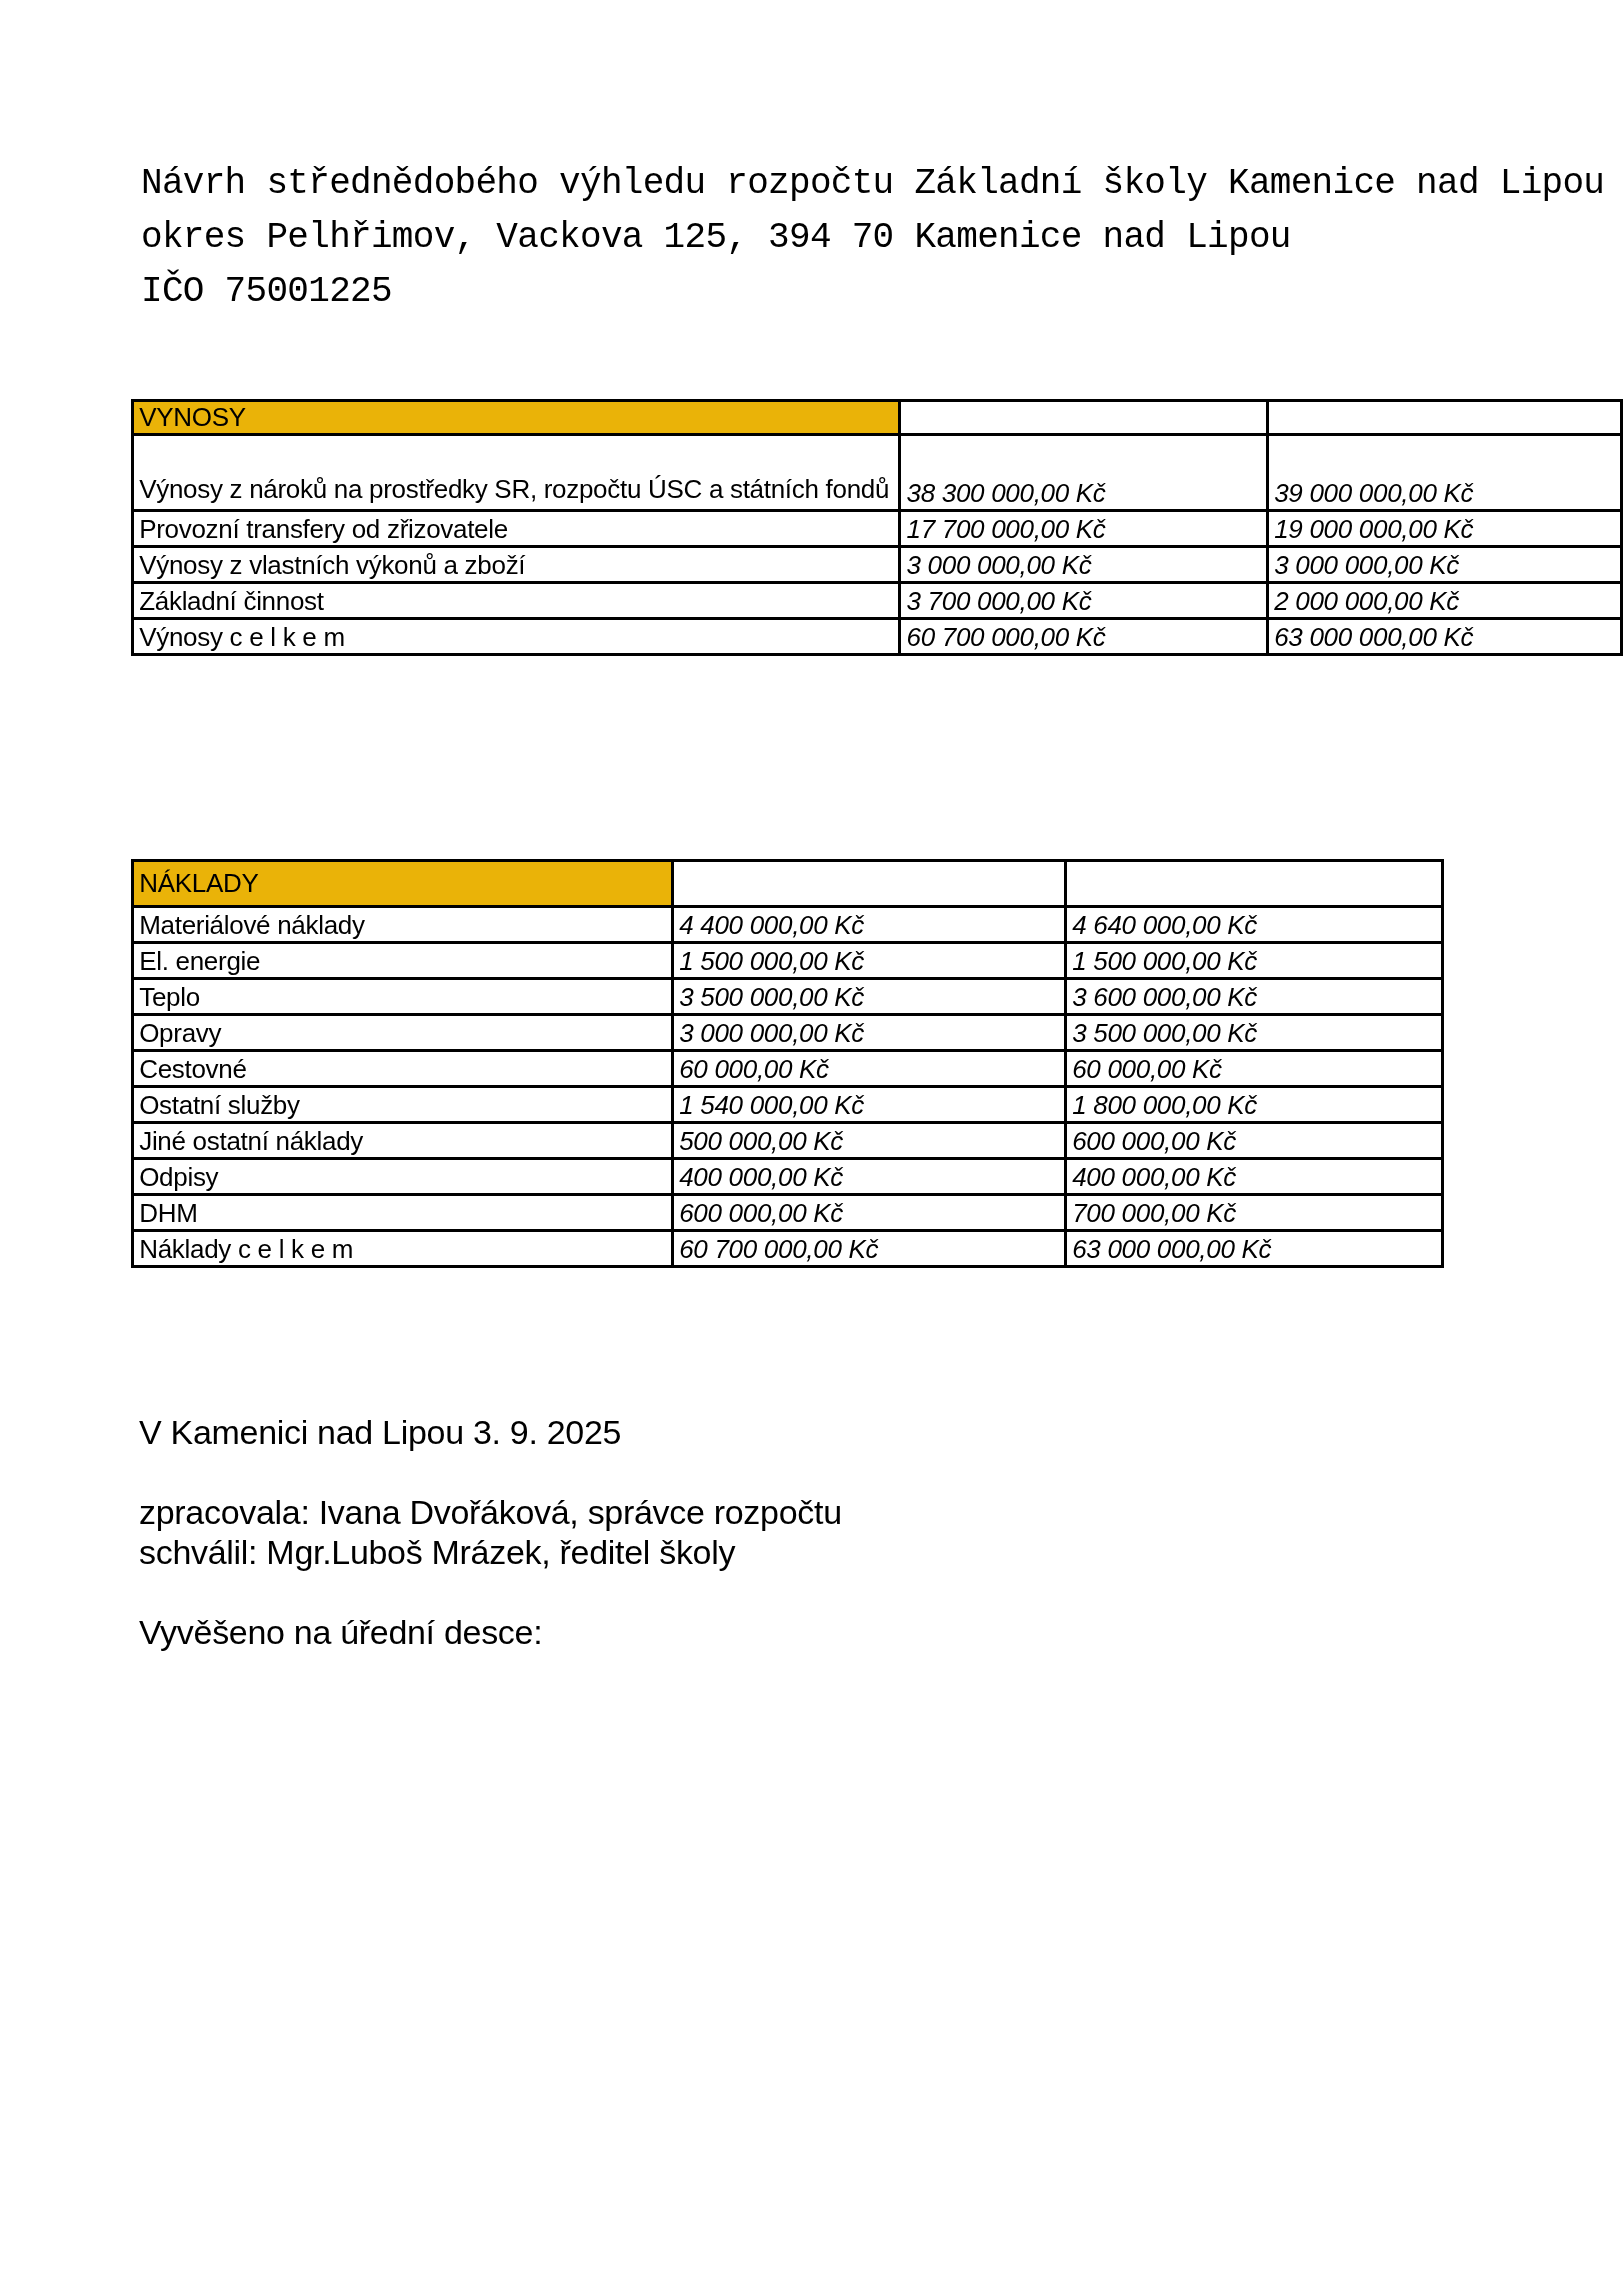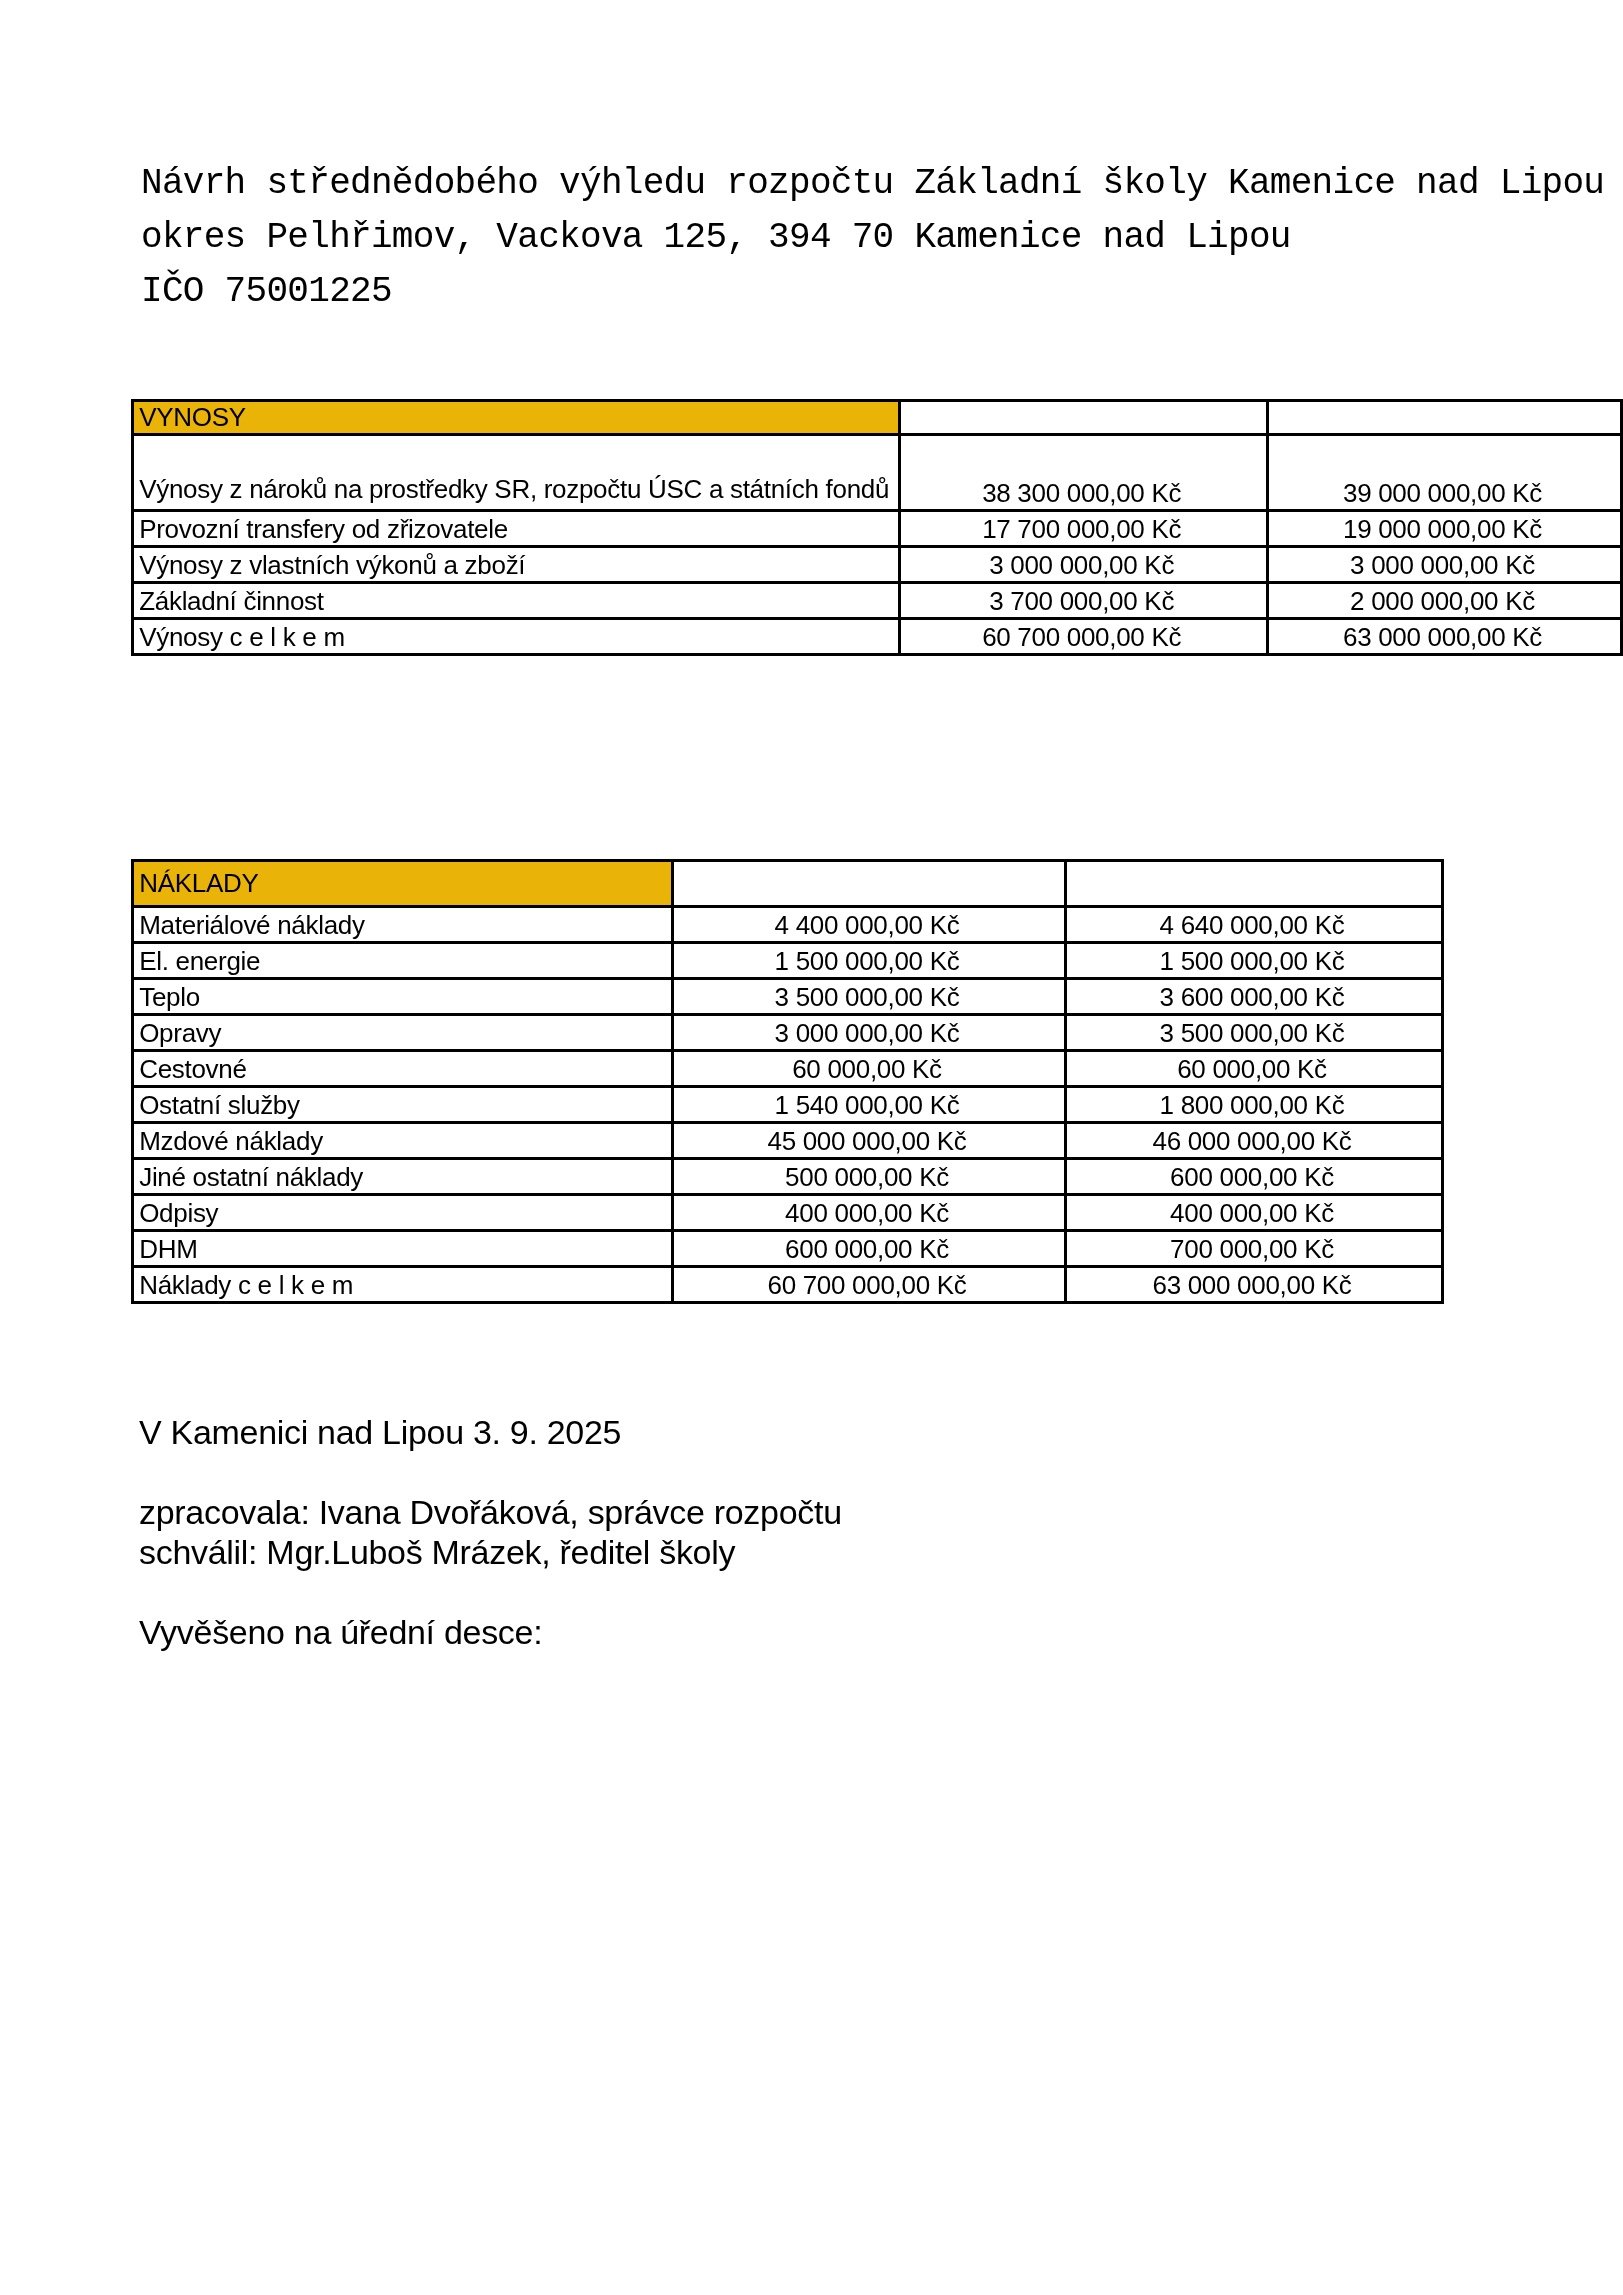--- a/index.html
+++ b/index.html
@@ -9,21 +9,21 @@
            font-family:Liberation Mono, monospace; letter-spacing:-0.7px; }
   .title div { white-space:nowrap; }
 
   table.budget { position:absolute; border-collapse:collapse; table-layout:fixed; }
   table.budget td { border:3.3px solid #000; padding:0 9.2px 0 5.2px; font-size:26px;
                     font-family:"Liberation Sans", sans-serif; letter-spacing:-0.3px;
                     white-space:nowrap; overflow:hidden; }
   .col-label { width:540px; }
   .col-y1 { width:393px; }
   .col-y2 { width:377px; }
-  td.num { text-align:center; vertical-align:bottom; padding-bottom:3.9px; }
+  td.num { text-align:left; vertical-align:bottom; padding-bottom:3.9px;font-style:italic; }
   td.lbl { text-align:left; vertical-align:bottom; padding-bottom:3.9px; }
   td.section { background:#eab308; font-size:31px; vertical-align:middle; }
   td.multi { white-space:normal; line-height:39px; }
 
   #revenue { left:131px; top:399px; }
   #revenue tr.hdr td { border:7.9px solid #000; height:71px; text-align:center;
                        vertical-align:middle; font-family:"Liberation Serif", serif;
                        font-weight:bold; font-size:42px; padding:0; }
   #revenue tr.sec td { height:31px; }
   #revenue tr.two td { height:73px; }
@@ -121,25 +121,20 @@
     <td class="lbl">Cestovné</td>
     <td class="num">60 000,00 Kč</td>
     <td class="num">60 000,00 Kč</td>
   </tr>
   <tr class="row">
     <td class="lbl">Ostatní služby</td>
     <td class="num">1 540 000,00 Kč</td>
     <td class="num">1 800 000,00 Kč</td>
   </tr>
   <tr class="row">
-    <td class="lbl">Mzdové náklady</td>
-    <td class="num">45 000 000,00 Kč</td>
-    <td class="num">46 000 000,00 Kč</td>
-  </tr>
-  <tr class="row">
     <td class="lbl">Jiné ostatní náklady</td>
     <td class="num">500 000,00 Kč</td>
     <td class="num">600 000,00 Kč</td>
   </tr>
   <tr class="row">
     <td class="lbl">Odpisy</td>
     <td class="num">400 000,00 Kč</td>
     <td class="num">400 000,00 Kč</td>
   </tr>
   <tr class="row">

